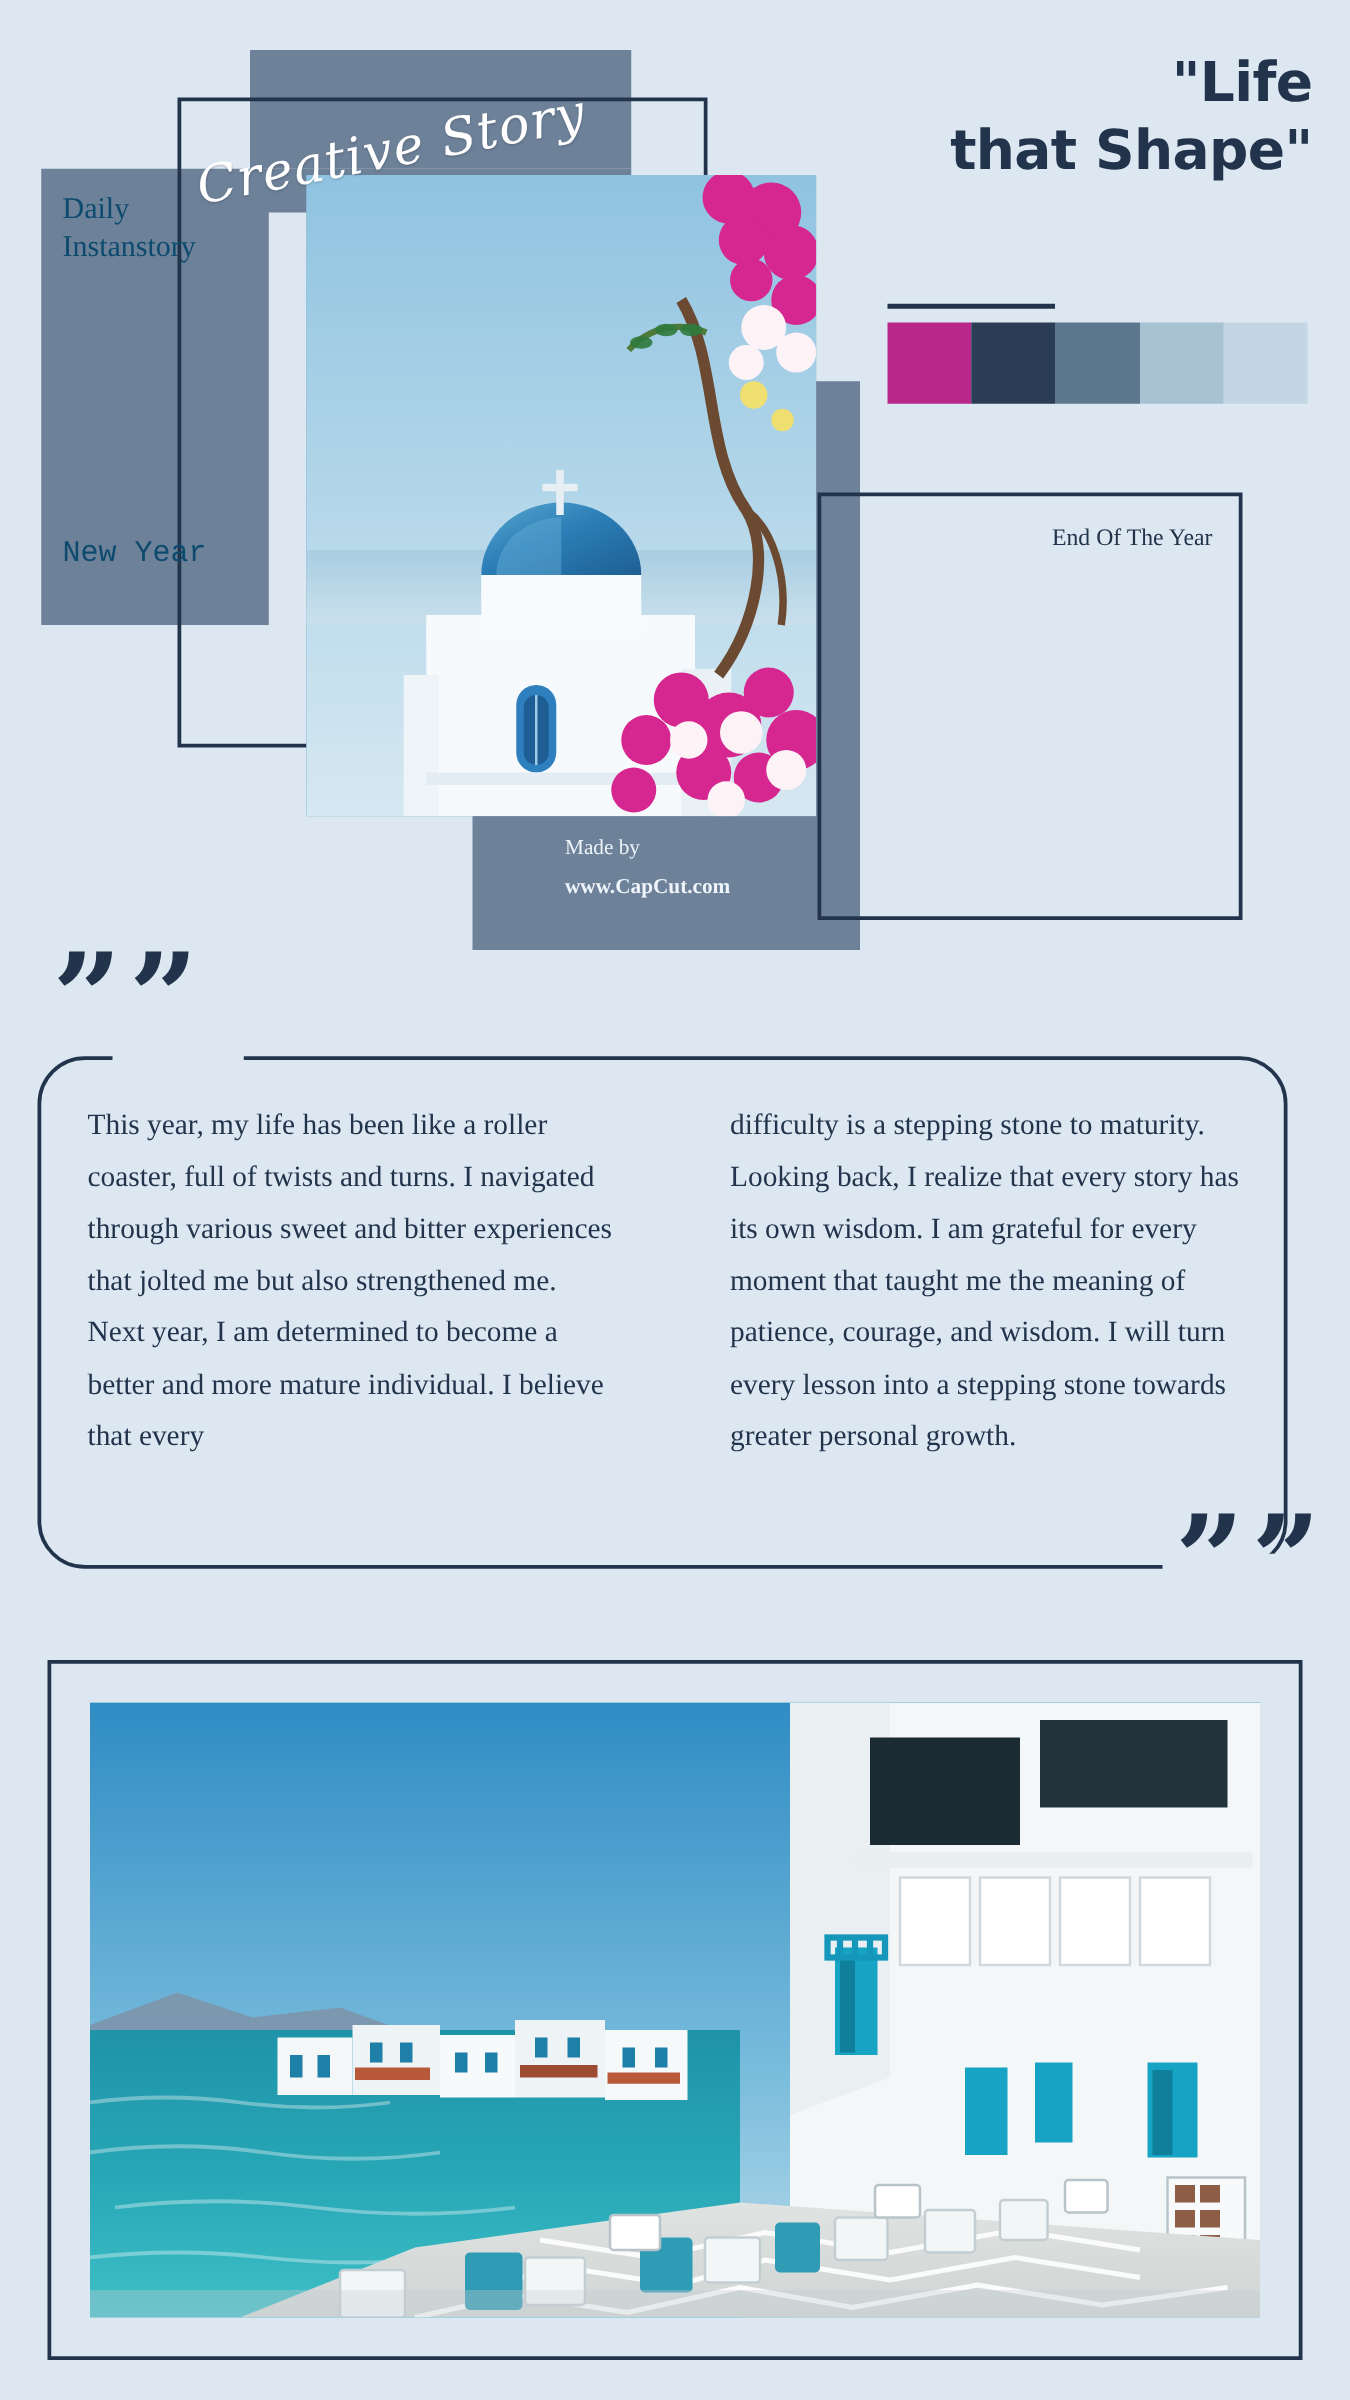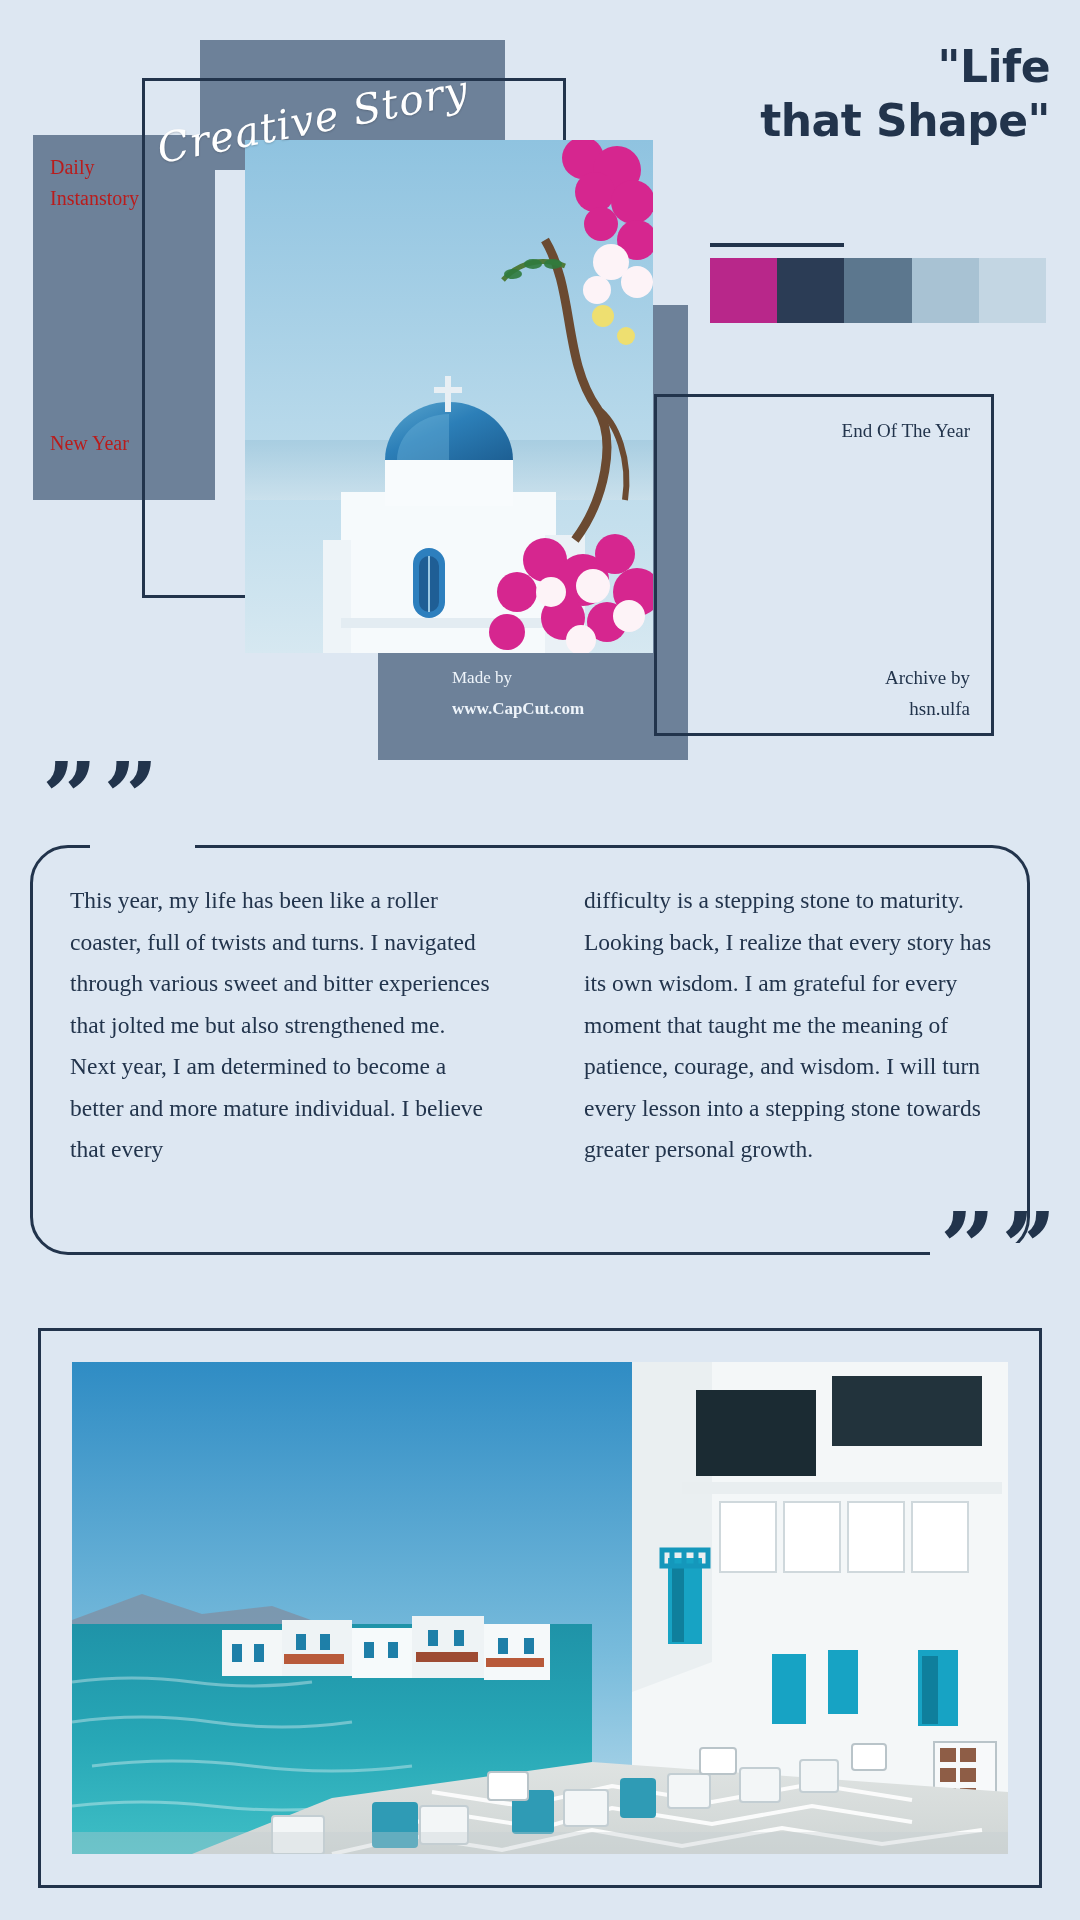--- a/index.html
+++ b/index.html
@@ -74,26 +74,26 @@
     font-style: italic;
     font-size: 41px;
     color: #ffffff;
     transform: rotate(-11deg);
     letter-spacing: 1px;
     text-shadow: 0 1px 2px rgba(0,0,0,.18);
   }
 
   .slate-label {
     position: absolute;
-    color: #b91c1c;
-    font-size: 20px;
+    color: #0c4a6e;
+    font-size: 24px;
     line-height: 31px;
   }
   #label-daily { left: 50px; top: 152px; width: 130px; }
-  #label-newyear { left: 50px; top: 428px; width: 130px; }
+  #label-newyear { left: 50px; top: 428px; width: 130px; font-family: Liberation Mono, monospace; }
 
   .right-label {
     position: absolute;
     text-align: right;
     font-size: 19px;
     line-height: 31px;
     color: #22344c;
   }
   #label-endofyear { left: 800px; top: 415px; width: 170px; }
   #label-archive  { left: 800px; top: 662px; width: 170px; }
@@ -296,24 +296,20 @@
       </g>
     </svg>
   </div>
 
   <div class="script-title">Creative Story</div>
 
   <div class="slate-label" id="label-daily">Daily Instanstory</div>
   <div class="slate-label" id="label-newyear">New Year</div>
 
   <div class="right-label" id="label-endofyear">End Of The Year</div>
-  <div class="right-label" id="label-archive">
-    <span class="small">Archive by</span>
-    <span class="small">hsn.ulfa</span>
-  </div>
 
   <div class="madeby">
     <span>Made by</span><br>
     <span class="url">www.CapCut.com</span>
   </div>
 
   <div class="headline">
     <div>"Life</div>
     <div>that Shape"</div>
   </div>

